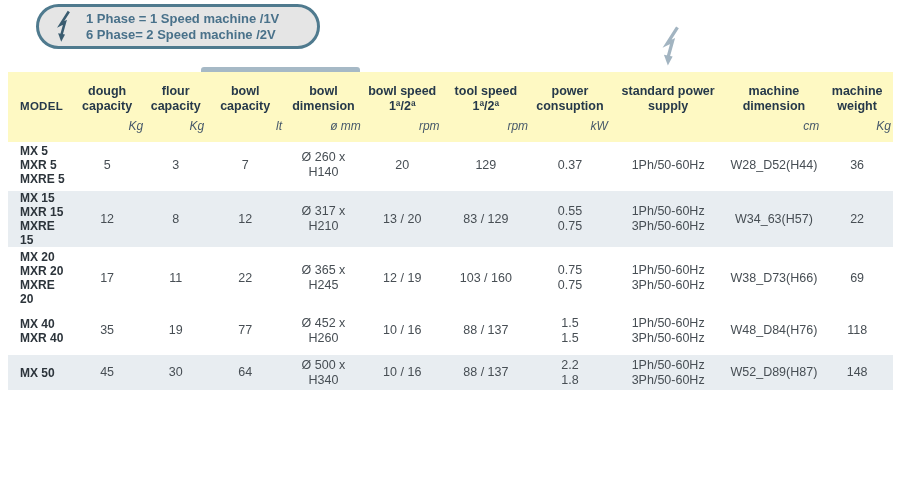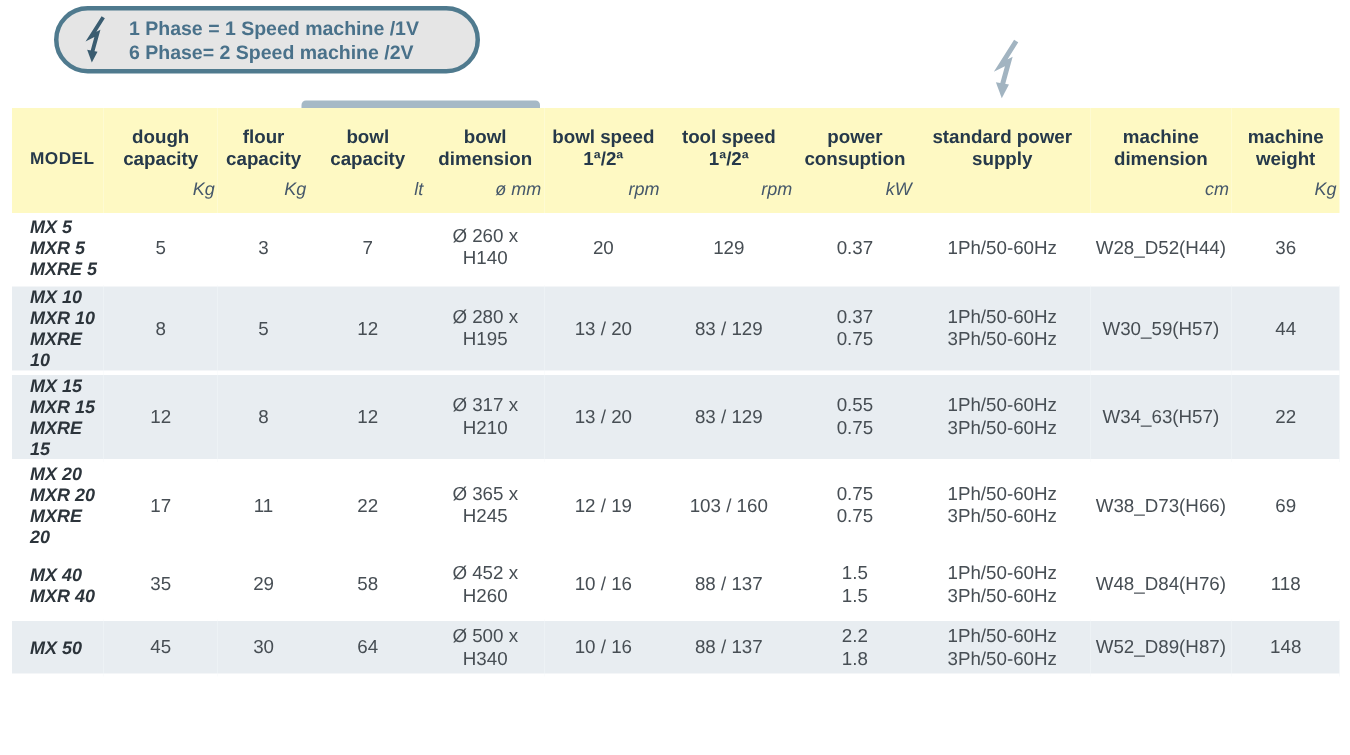--- a/index.html
+++ b/index.html
@@ -31,21 +31,21 @@
     white-space:pre-line;text-align:center;}
   .h-label.model-h{justify-content:flex-start;padding-left:10px;font-size:11.5px;
     letter-spacing:.3px;}
   .h-unit{min-height:18px;margin-top:5px;color:#46586a;font-size:12px;font-style:italic;
     font-weight:normal;text-align:right;white-space:pre-line;}
   tbody td{padding:0 2px;text-align:center;vertical-align:middle;
     color:#474e54;font-size:12.5px;line-height:15px;white-space:pre-line;
     border-bottom:3px solid #ffffff;}
   tbody tr.shaded td{background:#e8edf1;}
   tbody td.model-cell{text-align:left;padding-left:12px;font-weight:bold;
-    color:#2c343b;font-size:12px;line-height:14px;font-style:italic;}
+    color:#2c343b;font-size:12px;line-height:14px;}
   tr.h46 td{height:46px;} tr.h47 td{height:47px;} tr.h43 td{height:43px;}
   tr.h35 td{height:35px;}
 </style>
 </head>
 <body>
 
 <div class="page">
 
   <div class="legend-pill">
     <svg class="legend-bolt" viewBox="0 0 22 40">
@@ -147,37 +147,20 @@
             <td>7</td>
             <td>Ø 260 x H140</td>
             <td>20</td>
             <td>129</td>
             <td>0.37</td>
             <td>1Ph/50-60Hz</td>
             <td>W28_D52(H44)</td>
             <td>36</td>
           </tr>
           <tr class="h46 shaded">
-            <td class="model-cell">MX 10
-MXR 10
-MXRE 10</td>
-            <td>8</td>
-            <td>5</td>
-            <td>12</td>
-            <td>Ø 280 x H195</td>
-            <td>13 / 20</td>
-            <td>83 / 129</td>
-            <td>0.37
-0.75</td>
-            <td>1Ph/50-60Hz
-3Ph/50-60Hz</td>
-            <td>W30_59(H57)</td>
-            <td>44</td>
-          </tr>
-          <tr class="h46 shaded">
             <td class="model-cell">MX 15
 MXR 15
 MXRE 15</td>
             <td>12</td>
             <td>8</td>
             <td>12</td>
             <td>Ø 317 x H210</td>
             <td>13 / 20</td>
             <td>83 / 129</td>
             <td>0.55
@@ -201,22 +184,22 @@
 0.75</td>
             <td>1Ph/50-60Hz
 3Ph/50-60Hz</td>
             <td>W38_D73(H66)</td>
             <td>69</td>
           </tr>
           <tr class="h43">
             <td class="model-cell">MX 40
 MXR 40</td>
             <td>35</td>
-            <td>29</td>
-            <td>58</td>
+            <td>19</td>
+            <td>77</td>
             <td>Ø 452 x
 H260</td>
             <td>10 / 16</td>
             <td>88 / 137</td>
             <td>1.5
 1.5</td>
             <td>1Ph/50-60Hz
 3Ph/50-60Hz</td>
             <td>W48_D84(H76)</td>
             <td>118</td>

